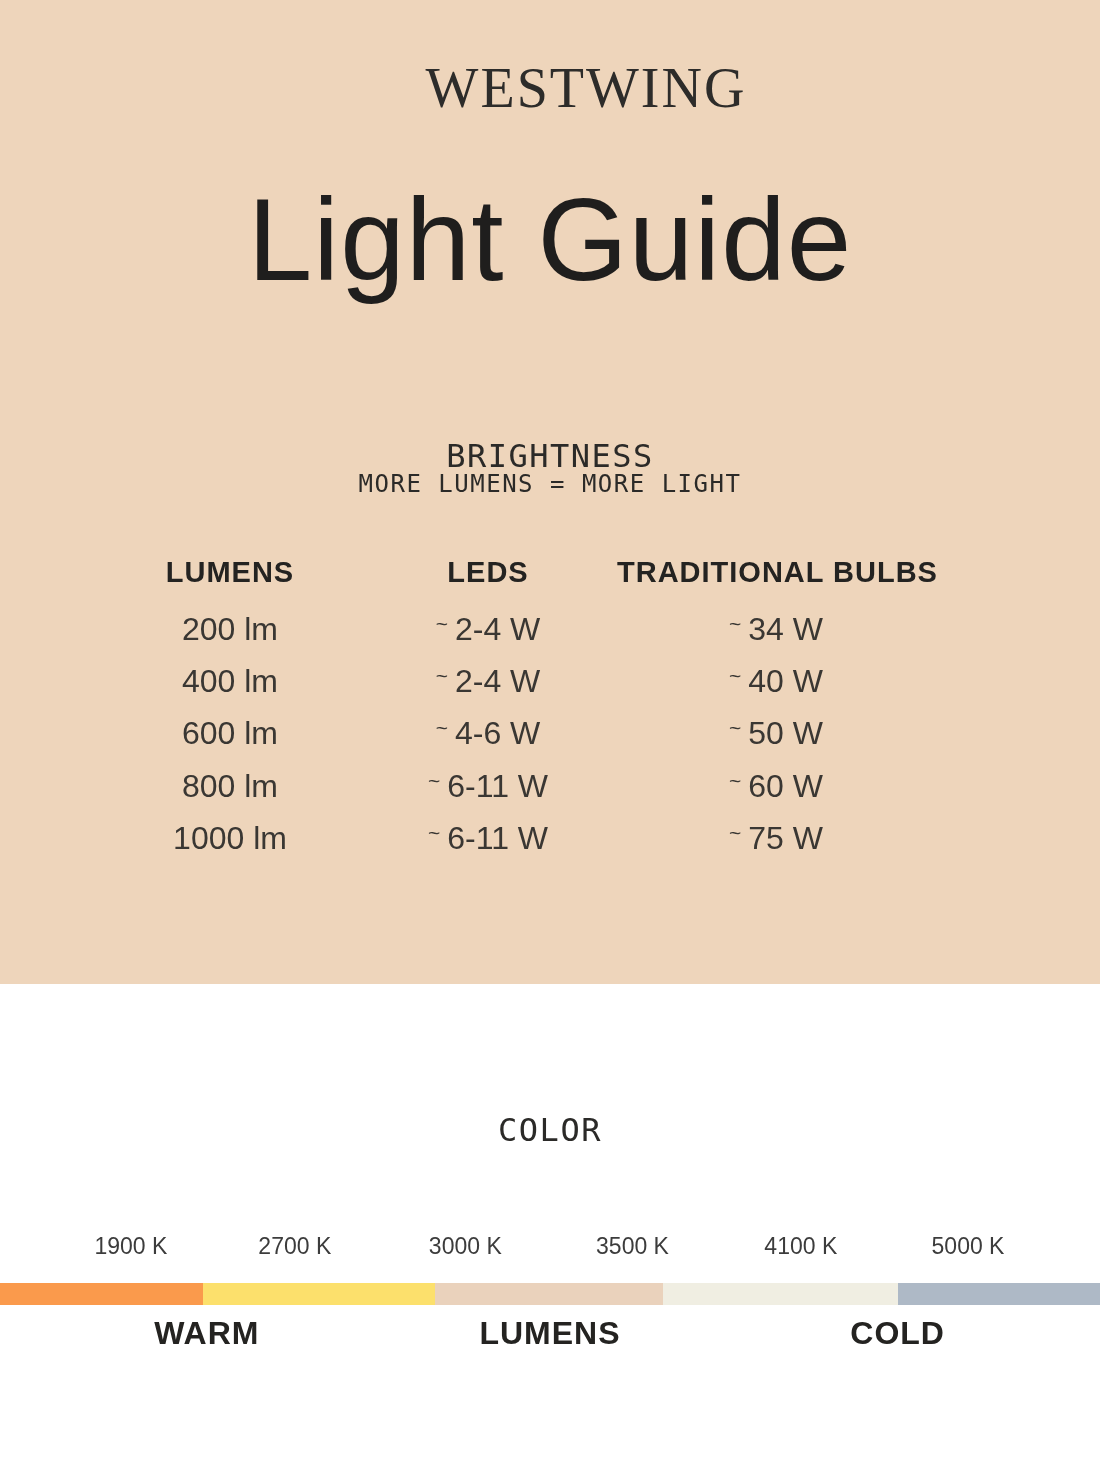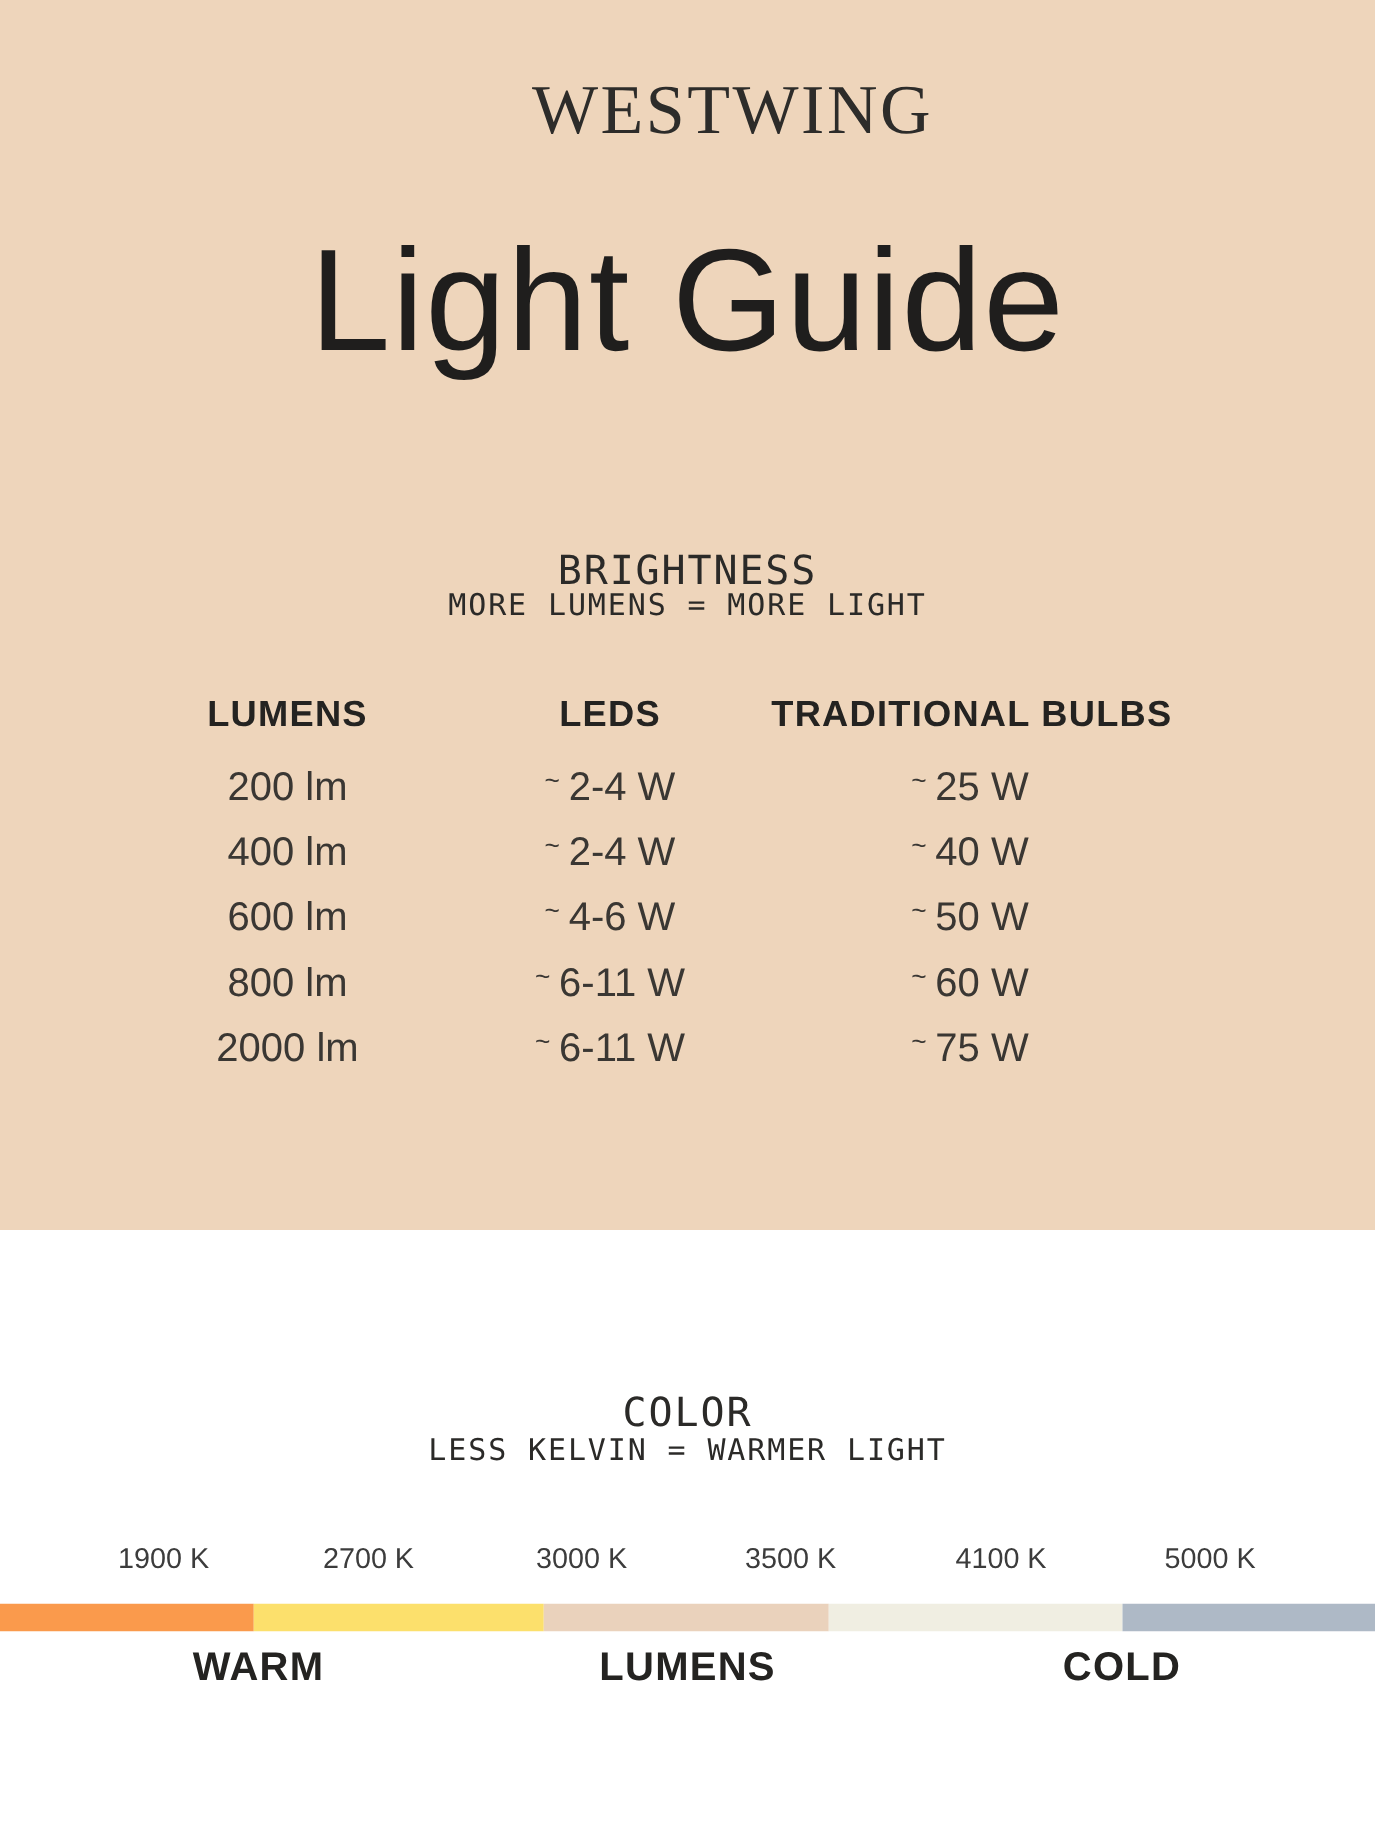--- a/index.html
+++ b/index.html
@@ -150,21 +150,21 @@
       </div>
 
       <div class="t-rows">
 
         <div class="t-row">
           <div class="cell">200 lm</div>
           <div class="cell">
             <span class="approx">~</span><span>2-4 W</span>
           </div>
           <div class="cell">
-            <span class="approx">~</span><span>25 W</span>
+            <span class="approx">~</span><span>34 W</span>
           </div>
         </div>
 
         <div class="t-row">
           <div class="cell">400 lm</div>
           <div class="cell">
             <span class="approx">~</span><span>2-4 W</span>
           </div>
           <div class="cell">
             <span class="approx">~</span><span>40 W</span>
@@ -185,38 +185,37 @@
           <div class="cell">800 lm</div>
           <div class="cell">
             <span class="approx">~</span><span>6-11 W</span>
           </div>
           <div class="cell">
             <span class="approx">~</span><span>60 W</span>
           </div>
         </div>
 
         <div class="t-row">
-          <div class="cell">2000 lm</div>
+          <div class="cell">1000 lm</div>
           <div class="cell">
             <span class="approx">~</span><span>6-11 W</span>
           </div>
           <div class="cell">
             <span class="approx">~</span><span>75 W</span>
           </div>
         </div>
 
       </div>
     </div>
   </div>
 
   <div class="bottom-section" style="background-color: rgb(255, 255, 255);">
 
     <div class="centered mono mono-head color-head">COLOR</div>
 
-    <div class="centered mono mono-sub color-sub">LESS KELVIN = WARMER LIGHT</div>
 
     <div class="kelvin-row">
       <span class="kelvin-label">1900 K</span>
       <span class="kelvin-label">2700 K</span>
       <span class="kelvin-label">3000 K</span>
       <span class="kelvin-label">3500 K</span>
       <span class="kelvin-label">4100 K</span>
       <span class="kelvin-label">5000 K</span>
     </div>
 

